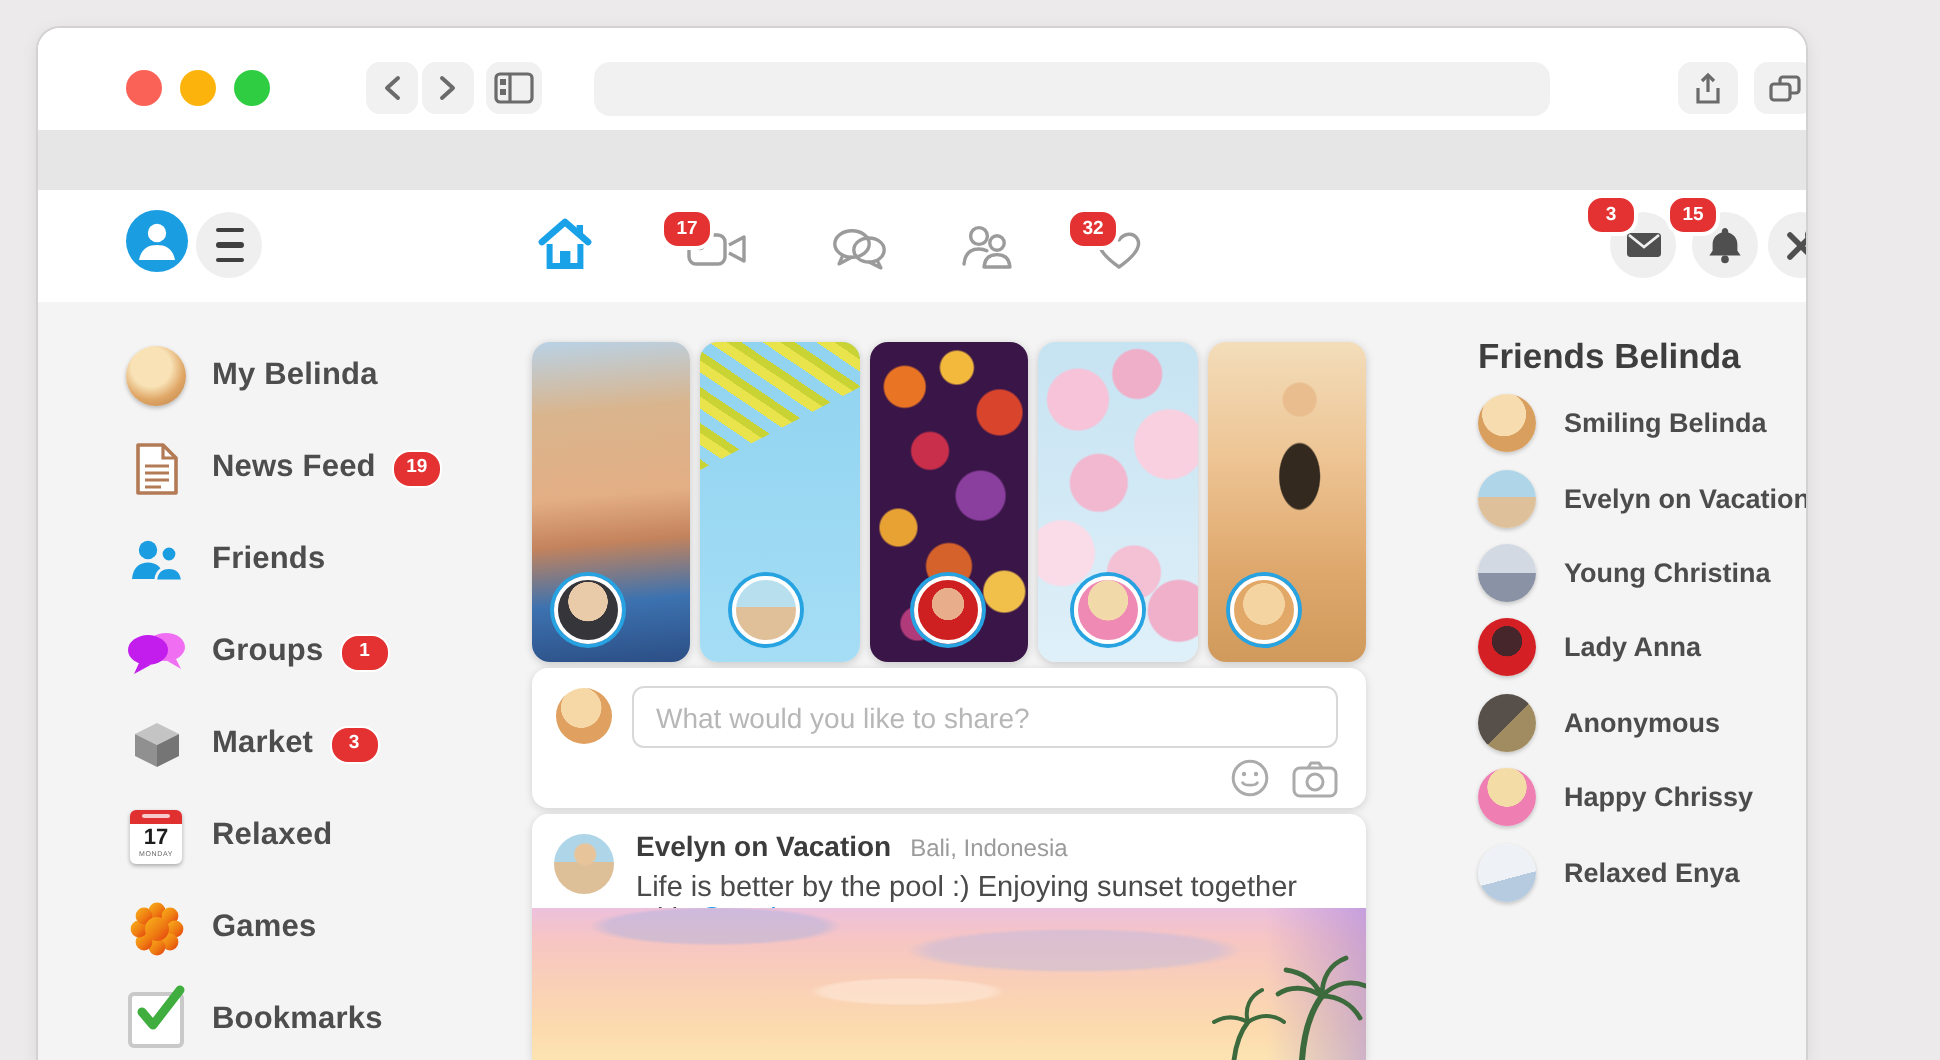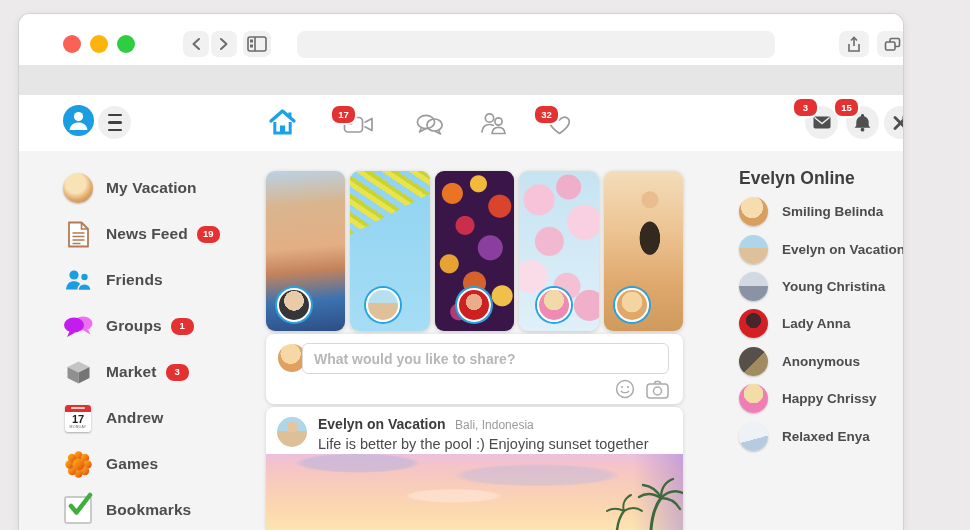--- a/index.html
+++ b/index.html
@@ -95,23 +95,23 @@
     background-image:
       radial-gradient(ellipse 16px 26px at 58% 42%,#33291f 0 62%,rgba(0,0,0,0) 66%),
       radial-gradient(circle 9px at 58% 18%,#e9bd8e 0 8px,rgba(0,0,0,0) 9px),
       linear-gradient(180deg,#f3ddba 0%,#edc392 38%,#dfa96e 70%,#d09a5c 100%);}
   .s5 .story-avatar{background:radial-gradient(circle at 50% 40%,#f4d4a0 0 44%,#e2a868 45%);}
   
   .share-card{position:absolute;left:0;top:183px;width:100%;height:70px;background:#fff;border-radius:8px;
     box-shadow:0 1px 4px rgba(0,0,0,.14);box-sizing:border-box;}
   .share-avatar{position:absolute;left:12px;top:10px;width:28px;height:28px;border-radius:50%;
     background:radial-gradient(circle at 45% 35%,#f6d8a6 0 42%,#dfa060 43%);}
-  .share-input{position:absolute;left:36px;top:9px;right:14px;height:31px;border:1px solid #d8d8d8;
+  .share-input{position:absolute;left:50px;top:9px;right:14px;height:31px;border:1px solid #d8d8d8;
     border-radius:6px;box-sizing:border-box;padding:0 11px;font-size:14px;color:#444;outline:none;
-    font-family:"Liberation Sans",sans-serif;background:#fff;font-weight:bold;}
+    font-family:"Liberation Sans",sans-serif;background:#fff;}
   .share-input::placeholder{color:#b7b7b7;}
   .share-icons{position:absolute;right:14px;bottom:5px;display:flex;gap:11px;align-items:center;}
   
   .post-card{position:absolute;left:0;top:256px;width:100%;bottom:0;background:#fff;border-radius:8px 8px 0 0;
     box-shadow:0 1px 4px rgba(0,0,0,.14);overflow:hidden;}
   .post-avatar{position:absolute;left:11px;top:10px;width:30px;height:30px;border-radius:50%;
     background:linear-gradient(180deg,#aed6e8 0 46%,#ddbf98 46%);
     background-image:radial-gradient(circle 6px at 52% 34%,#e8c49a 0 5px,rgba(0,0,0,0) 6px),
       linear-gradient(180deg,#aed6e8 0 46%,#ddbf98 46%);}
   .post-head{position:absolute;left:52px;top:8px;right:10px;}
@@ -276,21 +276,21 @@
   </div>
 
   <div class="content">
 
     <nav class="side-nav">
 
       <div class="side-item">
         <div class="side-icon">
             <div class="photo-avatar"></div>
           </div>
-        <span class="side-label">My Vacation</span>
+        <span class="side-label">My Belinda</span>
       </div>
 
       <div class="side-item">
         <div class="side-icon">
           <svg width="23" height="27" viewBox="0 0 23 27">
             <path d="M2 1.5 H14.5 L21 8 V25.5 H2 Z" fill="#fff" stroke="#b27a55" stroke-width="1.8" stroke-linejoin="round"></path>
             <path d="M14.5 1.5 V8 H21" fill="none" stroke="#b27a55" stroke-width="1.6"></path>
             <line x1="5.5" y1="12" x2="17.5" y2="12" stroke="#b27a55" stroke-width="1.5"></line>
             <line x1="5.5" y1="15.5" x2="17.5" y2="15.5" stroke="#b27a55" stroke-width="1.5"></line>
             <line x1="5.5" y1="19" x2="17.5" y2="19" stroke="#b27a55" stroke-width="1.5"></line>
@@ -341,21 +341,21 @@
       <div class="side-item">
         <div class="side-icon">
           <div class="cal">
             <div class="cal-top">
                 <i></i>
               </div>
             <div class="cal-day">17</div>
             <div class="cal-wd">MONDAY</div>
           </div>
         </div>
-        <span class="side-label">Andrew</span>
+        <span class="side-label">Relaxed</span>
       </div>
 
       <div class="side-item">
         <div class="side-icon">
           <svg width="27" height="27" viewBox="0 0 27 27">
             <defs>
                 <linearGradient id="gflower" x1="0" y1="0" x2="1" y2="1">
               <stop offset="0" stop-color="#f8b41c"></stop>
                   <stop offset="0.55" stop-color="#ef7d12"></stop>
                   <stop offset="1" stop-color="#e23c0e"></stop>
@@ -448,21 +448,21 @@
               <path d="M91 51 C85 48 79 48 74 51" stroke-width="2"></path>
               <path d="M91 51 C89 44 92 38 98 35" stroke-width="2"></path>
               <path d="M91 51 C97 47 104 47 109 51" stroke-width="2"></path>
             </g>
           </svg>
         </div>
       </div>
     </div>
 
     <div class="right-col">
-      <div class="fo-title">Evelyn Online</div>
+      <div class="fo-title">Friends Belinda</div>
 
       <div class="friend-row">
         <div class="friend-avatar fa0"></div>
         <span class="friend-name">Smiling Belinda</span>
       </div>
       <div class="friend-row">
         <div class="friend-avatar fa1"></div>
         <span class="friend-name">Evelyn on Vacation</span>
       </div>
       <div class="friend-row">

